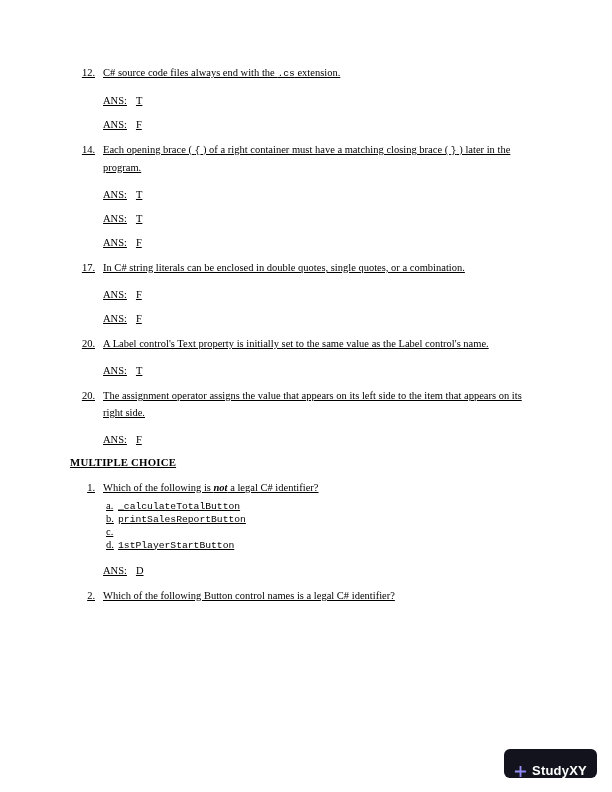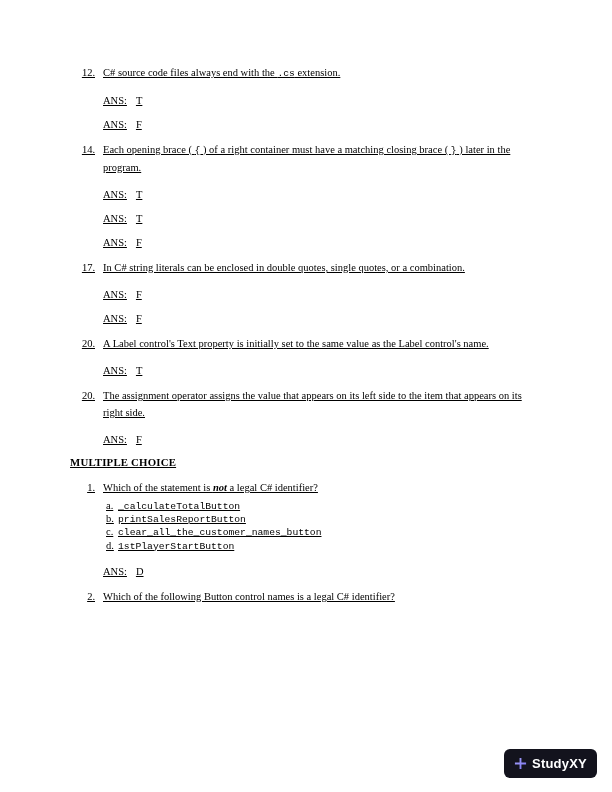--- a/index.html
+++ b/index.html
@@ -28,21 +28,21 @@
     margin:2px 0 11px -2px; letter-spacing:.2px;
   }
 
   .choices { margin:4px 0 0 34px; }
   .choice-row { display:flex; align-items:baseline; line-height:12.2px; }
   .choice-letter { flex:0 0 12px; }
 
   .badge {
     position:absolute; right:15px; bottom:14px;
     width:93px; height:29px; background:#13131d;
-    border-radius:6px; display:flex; align-items:center;
+    border-radius:6px; display:flex; align-items:flex-end;
     justify-content:center; gap:5px;
   }
   .brand {
     font-family:"Liberation Sans","DejaVu Sans",sans-serif;
     font-weight:700; font-size:13px; color:#ffffff; letter-spacing:.2px;
   }
   .brand-icon { display:flex; align-items:center; }
 </style>
 </head>
 <body>
@@ -99,34 +99,33 @@
           <div class="q-ans"><span class="ans-label">ANS:</span><span class="ans-value">F</span></div>
         </div>
       </section>
 
     <h2 class="section-heading">MULTIPLE CHOICE</h2>
 
     <section id="mc-list">
         <div class="question">
           <div class="q-row">
             <span class="q-num">1.</span>
-            <span class="q-text"><span>Which of the statement is </span><span class="bold-italic">not</span><span> a legal C# identifier?</span></span>
+            <span class="q-text"><span>Which of the following is </span><span class="bold-italic">not</span><span> a legal C# identifier?</span></span>
           </div>
           <div class="choices">
             <div class="choice-row">
               <span class="choice-letter">a.</span>
               <span class="mono">_calculateTotalButton</span>
             </div>
             <div class="choice-row">
               <span class="choice-letter">b.</span>
               <span class="mono">printSalesReportButton</span>
             </div>
             <div class="choice-row">
               <span class="choice-letter">c.</span>
-              <span class="mono">clear_all_the_customer_names_button</span>
             </div>
             <div class="choice-row">
               <span class="choice-letter">d.</span>
               <span class="mono">1stPlayerStartButton</span>
             </div>
           </div>
           <div class="q-ans"><span class="ans-label">ANS:</span><span class="ans-value">D</span></div>
         </div>
         <div class="question">
           <div class="q-row">

